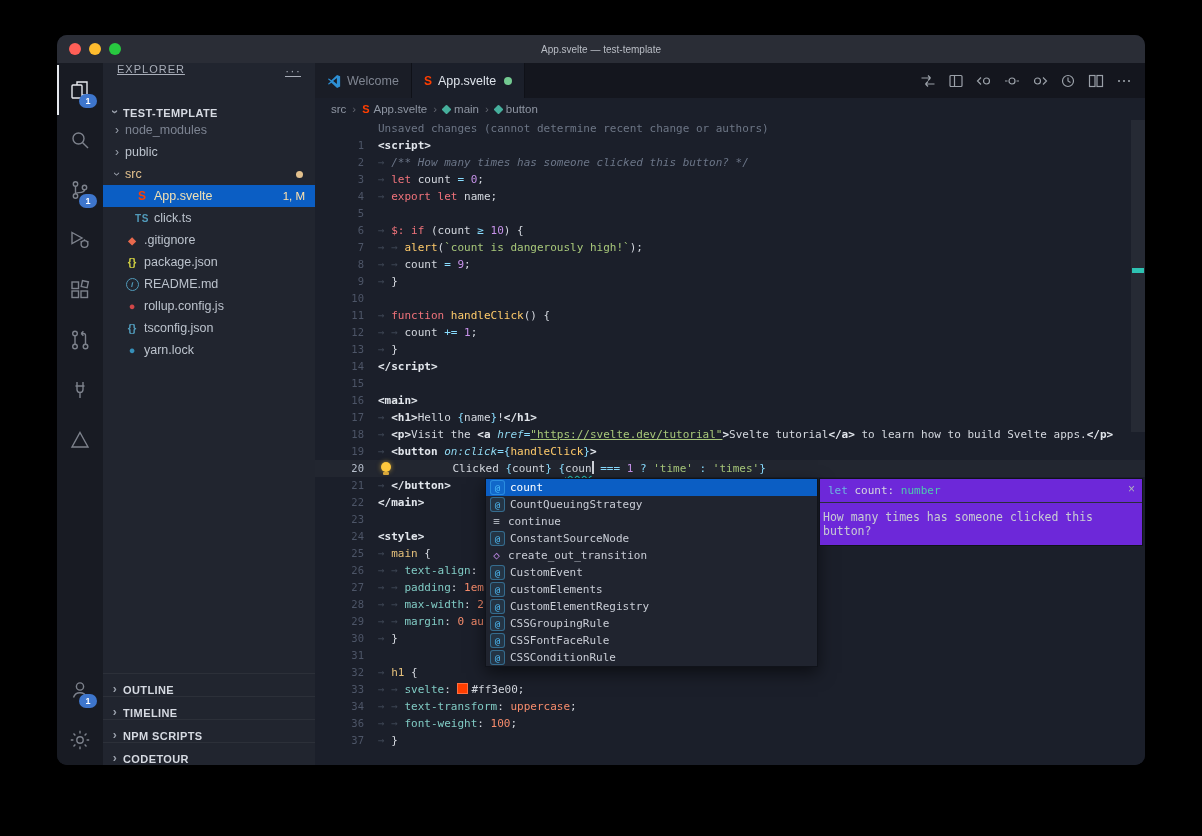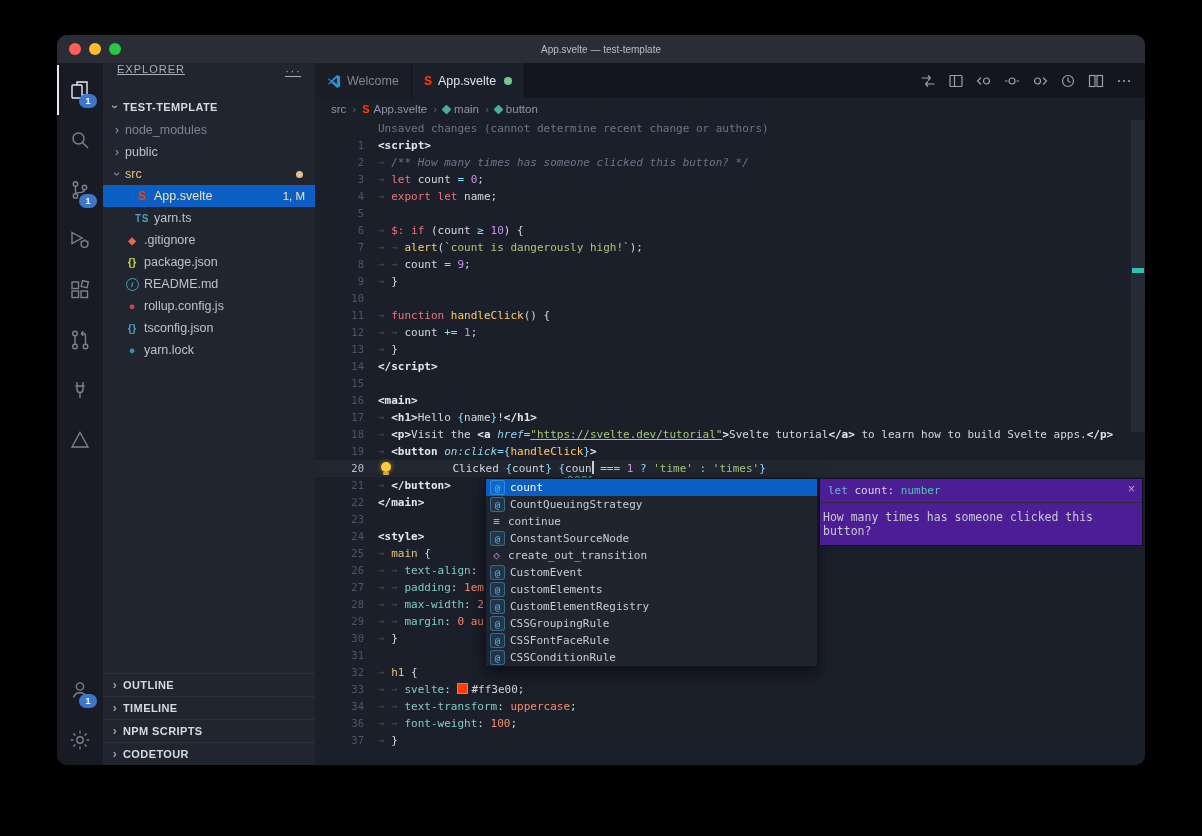--- a/index.html
+++ b/index.html
@@ -25,21 +25,21 @@
   .ab-item.active{color:#e6e9ee;box-shadow:inset 2px 0 0 #e6e9ee;}
   .ab-item svg{width:24px;height:24px;}
   .ab-badge{position:absolute;right:6px;bottom:7px;min-width:14px;height:14px;border-radius:8px;background:#3e76cc;
             color:#fff;font-size:9px;font-weight:bold;display:flex;align-items:center;justify-content:center;padding:0 2px;}
   .ab-spacer{margin-top:auto;}
 
   
   .sidebar{flex:0 0 212px;background:#21252f;display:flex;flex-direction:column;min-height:0;font-size:12.5px;}
   .sb-header{flex:0 0 32px;display:flex;align-items:flex-start;padding:0 14px;color:#a9aeb9;font-size:11px;letter-spacing:1px;text-decoration:underline;}
   .sb-more{margin-left:auto;color:#9aa0ab;font-size:13px;letter-spacing:1px;cursor:pointer;}
-  .sb-section{height:24px;display:flex;align-items:center;padding:0 4px;color:#d6dae2;font-weight:bold;font-size:11px;letter-spacing:.4px;cursor:pointer;}
+  .sb-section{height:24px;display:flex;align-items:flex-end;padding:0 4px;color:#d6dae2;font-weight:bold;font-size:11px;letter-spacing:.4px;cursor:pointer;}
   .chev{width:16px;flex:0 0 16px;text-align:center;color:#9aa0ab;font-size:12px;display:inline-block;transform-origin:50% 50%;}
   .chev.expanded{transform:rotate(90deg);}
   .tree{flex:0 0 auto;}
   .tree-row{height:22px;display:flex;align-items:center;color:#bcc3cd;cursor:pointer;}
   .tree-row.selected{background:#0b5ec4;color:#fff;}
   .tree-label{white-space:nowrap;}
   .tree-label.dim{color:#7d8492;}
   .tree-label.mod{color:#e2c08d;}
   .tree-row.selected .tree-label.mod{color:#f0e0b4;}
   .fi{width:18px;flex:0 0 18px;text-align:center;margin-right:3px;font-weight:bold;font-size:11px;display:flex;align-items:center;justify-content:center;}
@@ -111,21 +111,21 @@
   .suggest{position:absolute;left:170px;top:358px;display:flex;align-items:flex-start;z-index:6;}
   .suggest-list{width:331px;background:#20242f;border:1px solid #10131a;box-shadow:0 6px 16px rgba(0,0,0,.55);}
   .s-item{height:17px;display:flex;align-items:center;gap:5px;padding:0 4px;color:#c9cdd6;font-size:11px;cursor:pointer;font-family:"DejaVu Sans Mono",monospace;}
   .s-item.selected{background:#0b5ec4;color:#fff;}
   .s-icon{width:13px;height:13px;flex:0 0 13px;display:flex;align-items:center;justify-content:center;border-radius:3px;font-size:9px;}
   .s-icon.var{color:#4fc1ff;background:rgba(79,193,255,.10);border:1px solid rgba(79,193,255,.4);}
   .s-icon.keyword{color:#a8adb6;font-size:11px;}
   .s-icon.fn{color:#b180d7;font-size:11px;}
   .s-label{white-space:nowrap;}
 
-  .suggest-docs{width:324px;background:#4c1d95;border:1px solid #10131a;margin-left:1px;position:relative;min-height:58px;box-sizing:border-box;}
+  .suggest-docs{width:324px;background:#6d28d9;border:1px solid #10131a;margin-left:1px;position:relative;min-height:58px;box-sizing:border-box;}
   .sd-sig{font-family:"DejaVu Sans Mono",monospace;font-size:11px;padding:5px 24px 5px 8px;border-bottom:1px solid #2a2e39;}
   .sd-k{color:#6cb6e0}.sd-n{color:#d4d8df}.sd-t{color:#4ec9b0}
   .sd-desc{font-size:11.5px;color:#c8ccd3;padding:7px 3px;}
   .sd-close{position:absolute;top:3px;right:7px;color:#aeb3bc;font-size:12px;cursor:pointer;background:none;border:none;padding:0;}
 </style>
 </head>
 <body>
 
 <div class="window">
 
@@ -235,21 +235,21 @@
             <span class="tree-label mod">src</span>
             <span class="dot"></span>
           </div>
           <div class="tree-row selected" style="padding-left: 30px;">
             <span class="fi fi-svelte">S</span>
             <span class="tree-label mod">App.svelte</span>
             <span class="badge-text">1, M</span>
           </div>
           <div class="tree-row" style="padding-left: 30px;">
             <span class="fi fi-ts">TS</span>
-            <span class="tree-label">yarn.ts</span>
+            <span class="tree-label">click.ts</span>
           </div>
           <div class="tree-row" style="padding-left: 20px;">
             <span class="fi fi-git">◆</span>
             <span class="tree-label">.gitignore</span>
           </div>
           <div class="tree-row" style="padding-left: 20px;">
             <span class="fi fi-json-y">{}</span>
             <span class="tree-label">package.json</span>
           </div>
           <div class="tree-row" style="padding-left: 20px;">

